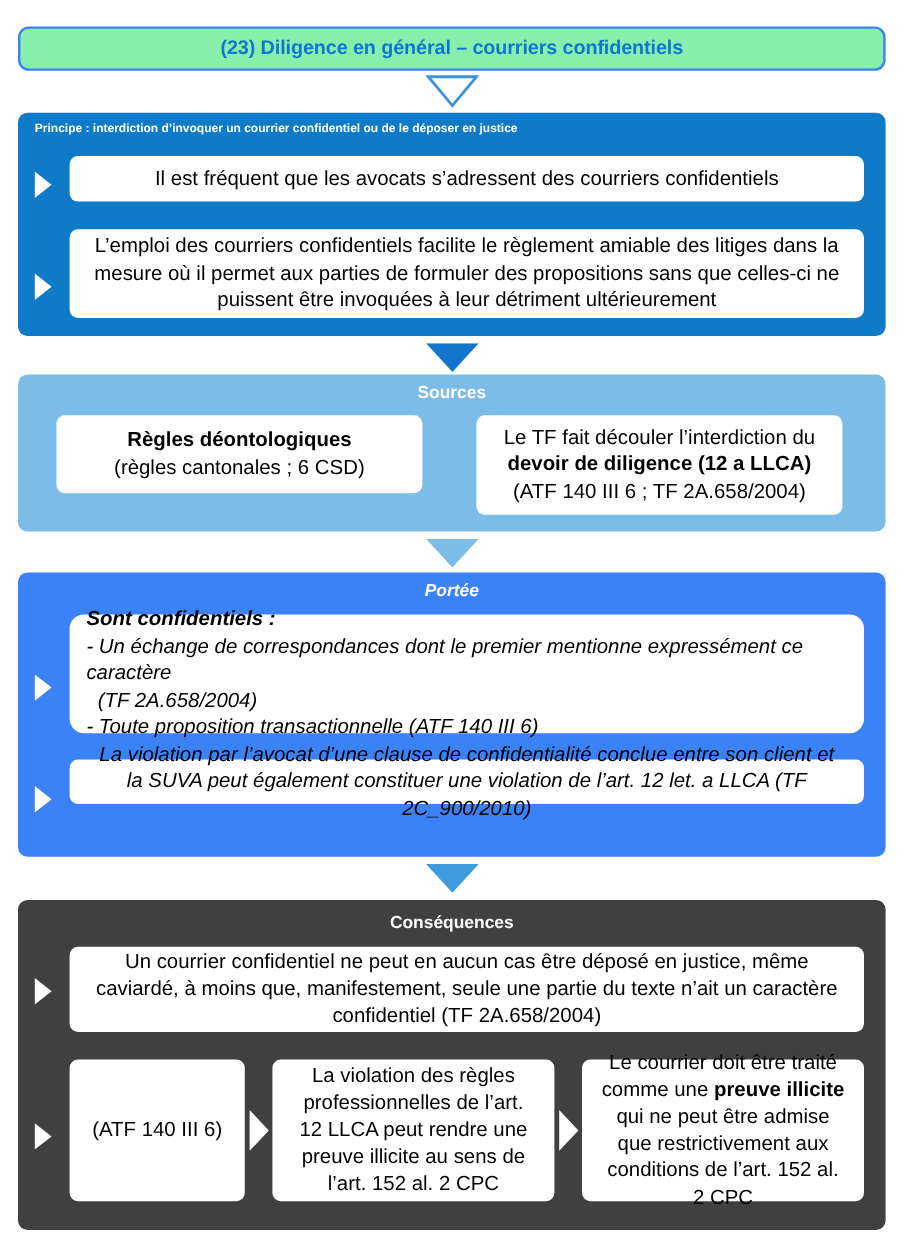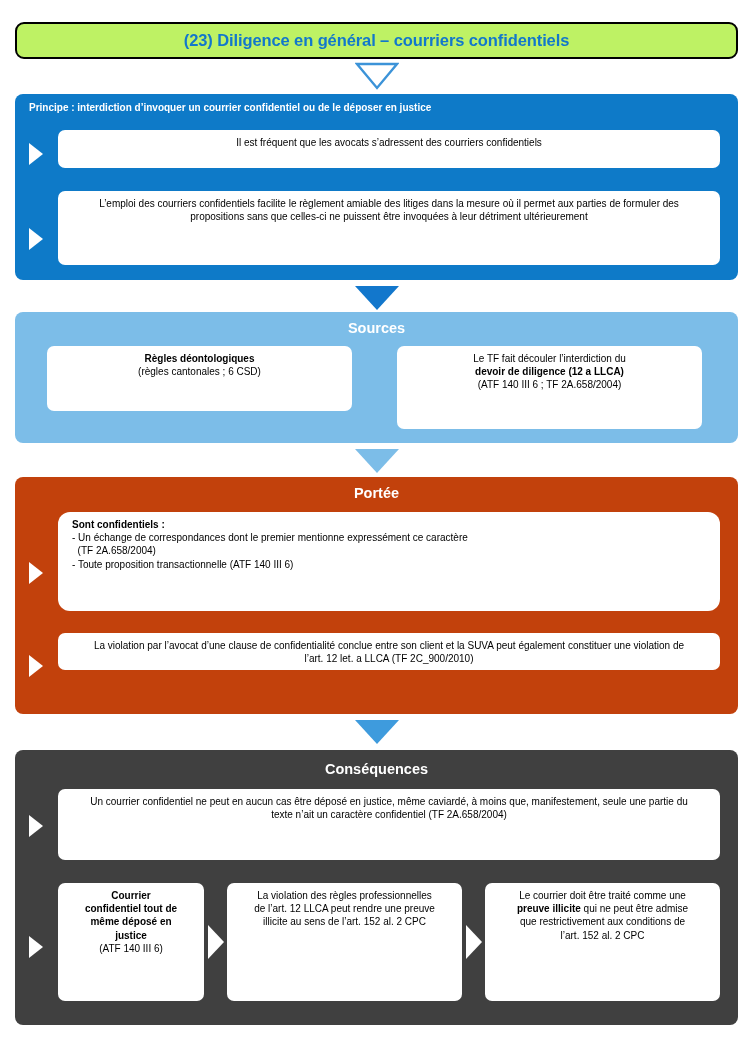--- a/index.html
+++ b/index.html
@@ -21,23 +21,23 @@
   }
 
   
   .title-box {
     position: absolute;
     left: 15px;
     top: 22px;
     width: 723px;
     height: 37px;
     box-sizing: border-box;
-    border: 2px solid #000000;
+    border: 2px solid #3b82f6;
     border-radius: 9px;
-    background: #bef264;
+    background: #86efac;
     display: flex;
     align-items: center;
     justify-content: center;
   }
   .title-text {
     font-size: 16.5px;
     font-weight: bold;
     color: #1277CC;
     letter-spacing: -0.1px;
   }
@@ -74,25 +74,26 @@
 
   
   .card {
     position: absolute;
     box-sizing: border-box;
     background: #ffffff;
     border-radius: 7px;
     display: flex;
     flex-direction: column;
     align-items: center;
+    justify-content: center;
     color: #000000;
-    font-size: 10px;
+    font-size: 17px;
     line-height: 1.32;
     text-align: center;
-    padding: 6px 26px;
+    padding: 6px 16px;
   }
   .card.left-align {
     align-items: flex-start;
     text-align: left;
   }
   .card p { margin: 0; }
   .b { font-weight: bold; }
 
   
   .ptr {
@@ -162,21 +163,21 @@
       <p>(ATF 140 III 6 ; TF 2A.658/2004)</p>
     </div>
   </div>
 
   <div class="arrow" style="top:449px;">
     <svg width="44" height="24" viewBox="0 0 44 24" aria-hidden="true">
       <polygon points="0,0 44,0 22,24" fill="#7CBDE8"></polygon>
     </svg>
   </div>
 
-  <div class="section" style="top:477px;height:237px;background:#c2410c;">
+  <div class="section" style="top:477px;height:237px;background:#3b82f6;font-style:italic;">
     <div class="section-head" style="padding-top:8px;">Portée</div>
 
     <div class="ptr" style="left:14px;top:85px;"></div>
     <div class="card left-align" style="left:43px;top:35px;width:662px;height:99px;padding-left:14px;border-radius:12px;">
       <p class="b">Sont confidentiels :</p>
       <p>- Un échange de correspondances dont le premier mentionne expressément ce caractère</p>
       <p style="white-space:pre;">  (TF 2A.658/2004)</p>
       <p>- Toute proposition transactionnelle (ATF 140 III 6)</p>
     </div>
 
@@ -196,21 +197,20 @@
     <div class="section-head" style="padding-top:11px;">Conséquences</div>
 
     <div class="ptr" style="left:14px;top:65px;"></div>
     <div class="card" style="left:43px;top:39px;width:662px;height:71px;">
       <p>Un courrier confidentiel ne peut en aucun cas être déposé en justice, même caviardé, à moins que, manifestement, seule une partie du texte n’ait un caractère confidentiel (TF 2A.658/2004)</p>
     </div>
 
     <div class="ptr" style="left:14px;top:186px;"></div>
 
     <div class="card" style="left:43px;top:133px;width:146px;height:118px;">
-      <p class="b">Courrier confidentiel tout de même déposé en justice</p>
       <p>(ATF 140 III 6)</p>
     </div>
 
     <div class="chev" style="left:193px;top:175px;"></div>
 
     <div class="card" style="left:212px;top:133px;width:235px;height:118px;">
       <p>La violation des règles professionnelles de l’art. 12 LLCA peut rendre une preuve illicite au sens de l’art. 152 al. 2 CPC</p>
     </div>
 
     <div class="chev" style="left:451px;top:175px;"></div>

